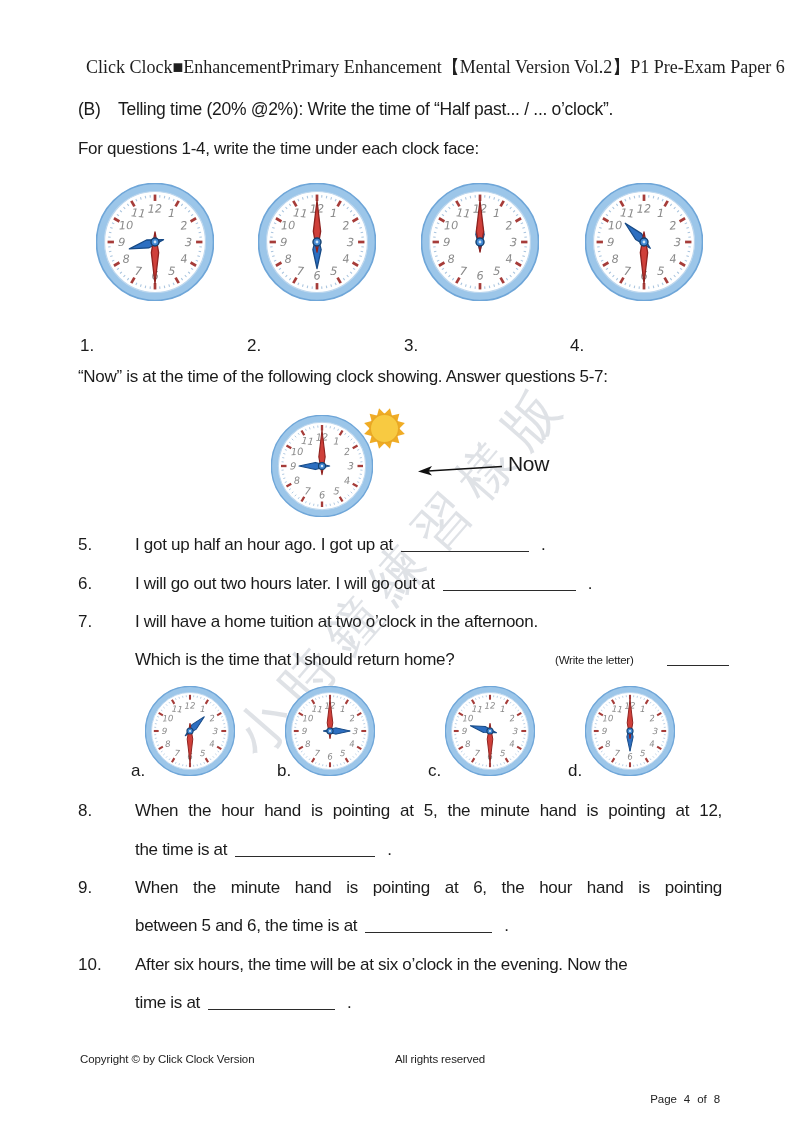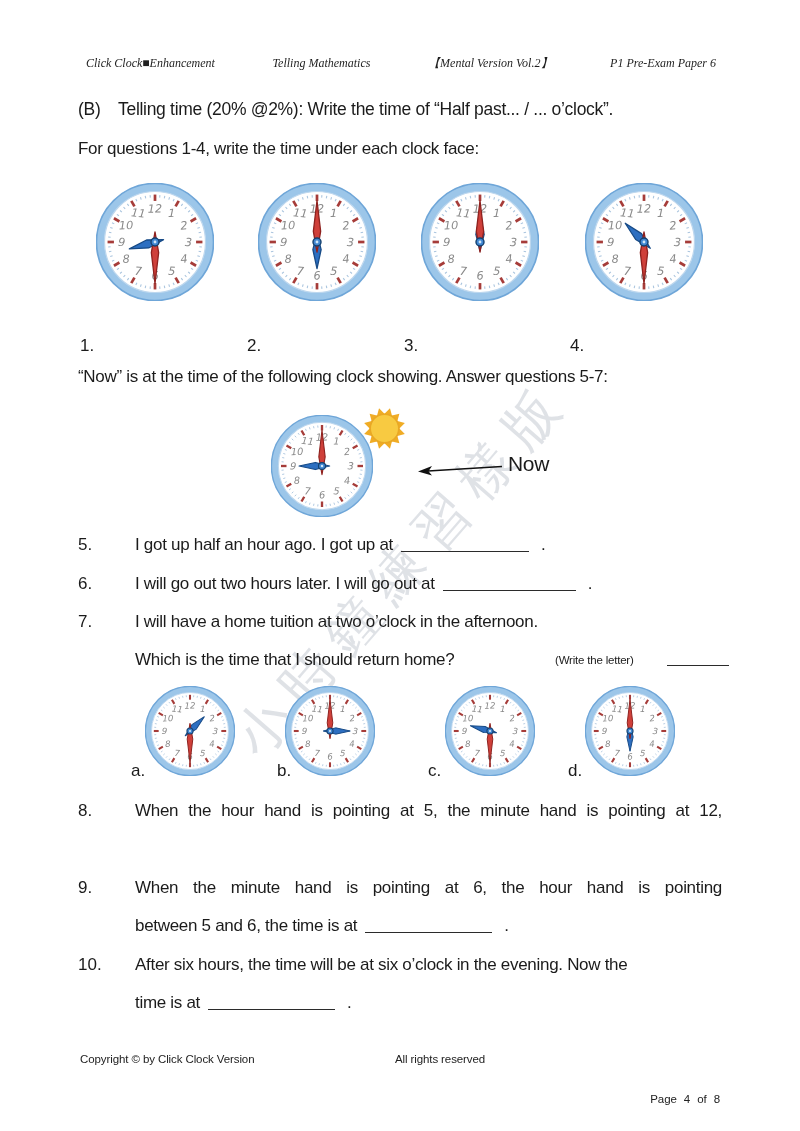--- a/index.html
+++ b/index.html
@@ -6,21 +6,21 @@
   body{
     width:800px;height:1131px;background:#ffffff;position:relative;overflow:hidden;
     font-family:"Liberation Sans",sans-serif;color:#1b1b1b;
   }
   .page{position:absolute;inset:0;}
 
   
   .doc-header{
     position:absolute;left:86px;right:84px;top:55px;
     display:flex;justify-content:space-between;align-items:baseline;
-    font-family:"Liberation Serif",serif;font-size:12px;color:#1f1f1f;white-space:nowrap;font-style:italic;
+    font-family:"Liberation Serif",serif;font-size:18px;color:#1f1f1f;white-space:nowrap;
   }
 
   
   .tline{position:absolute;font-size:17px;font-weight:500;letter-spacing:-0.3px;white-space:nowrap;}
   .heading{position:absolute;left:78px;top:99px;font-size:17.5px;font-weight:500;letter-spacing:-0.3px;white-space:nowrap;}
   .heading .hnum{display:inline-block;width:40px;}
   .qnum{position:absolute;left:78px;font-size:17px;font-weight:500;}
   .qtext{left:135px;}
   .fill{width:587px;text-align:justify;text-align-last:justify;white-space:normal;}
 
@@ -57,21 +57,21 @@
 </style>
 </head>
 <body>
 
 <div class="page">
 
   <div class="watermark">小時鐘練習樣版</div>
 
   <div class="doc-header">
     <span>Click Clock■Enhancement</span>
-    <span>Telling Mathematics</span>
+    <span>Primary Enhancement</span>
     <span>【Mental Version Vol.2】</span>
     <span>P1 Pre-Exam Paper 6</span>
   </div>
 
   <div class="heading">
     <span class="hnum">(B)</span><span>Telling time (20% @2%): Write the time of “Half past... / ... o’clock”.</span>
   </div>
   <div class="tline" style="left:78px;top:139px;">For questions 1-4, write the time under each clock face:</div>
 
   <div class="clock big" style="left:96px;top:183px;">
@@ -895,20 +895,23 @@
       </svg>
     </div>
 
   <div class="clk-label" style="left:131px;top:761px;">a.</div>
   <div class="clk-label" style="left:277px;top:761px;">b.</div>
   <div class="clk-label" style="left:428px;top:761px;">c.</div>
   <div class="clk-label" style="left:568px;top:761px;">d.</div>
 
   <div class="qnum" style="top:801px;">8.</div>
   <div class="tline qtext fill" style="top:801px;">When the hour hand is pointing at 5, the minute hand is pointing at 12,</div>
+  <div class="tline qtext" style="top:840px;">
+    <span>the time is at</span><span class="blank" style="width:140px;"></span><span class="suffix">.</span>
+  </div>
 
   <div class="qnum" style="top:878px;">9.</div>
   <div class="tline qtext fill" style="top:878px;">When the minute hand is pointing at 6, the hour hand is pointing</div>
   <div class="tline qtext" style="top:916px;">
     <span>between 5 and 6, the time is at</span><span class="blank" style="width:127px;"></span><span class="suffix">.</span>
   </div>
 
   <div class="qnum" style="top:955px;">10.</div>
   <div class="tline qtext" style="top:955px;">After six hours, the time will be at six o’clock in the evening. Now the</div>
   <div class="tline qtext" style="top:993px;">

